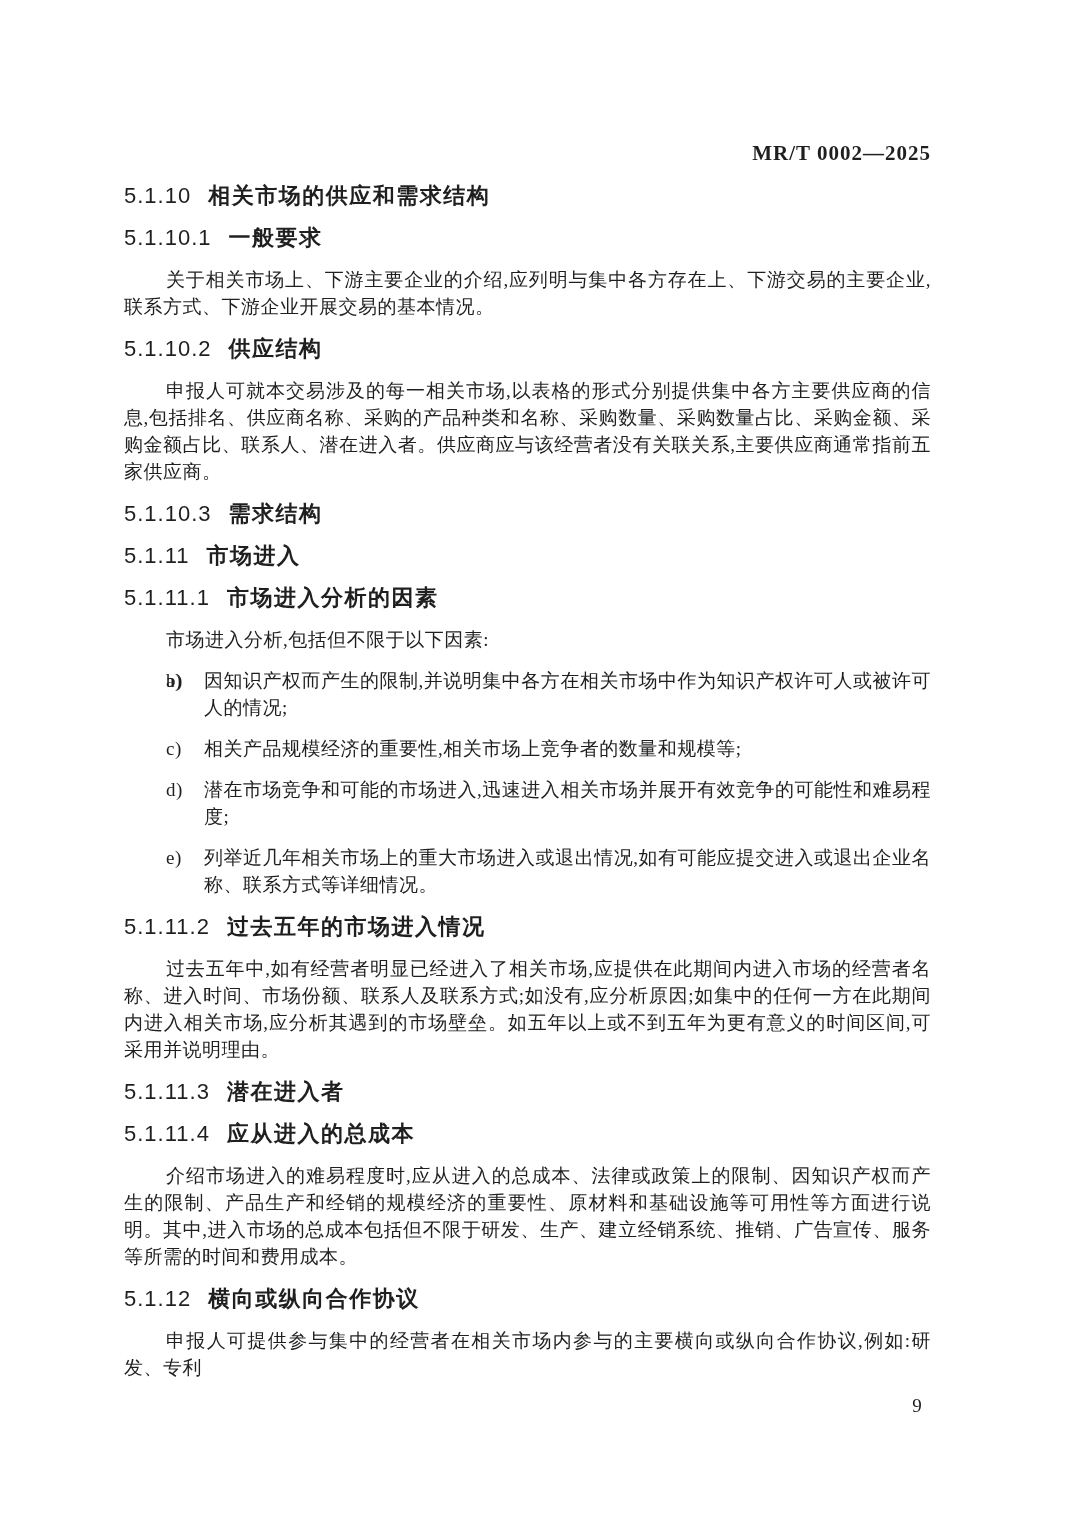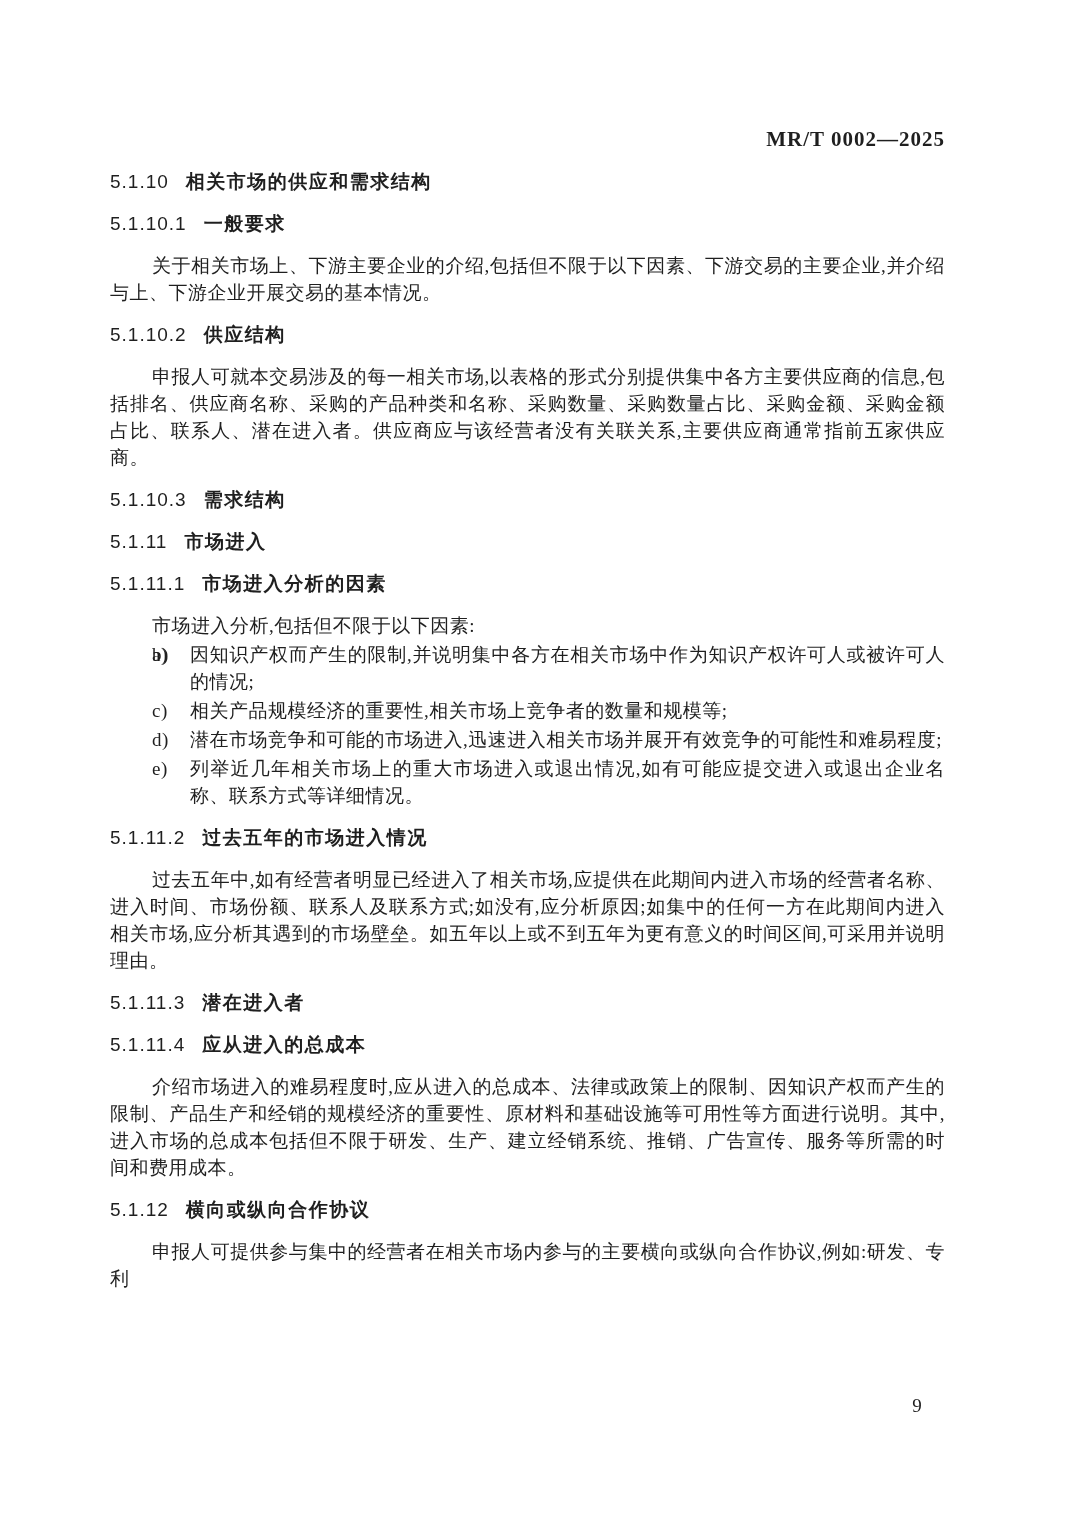--- a/index.html
+++ b/index.html
@@ -12,42 +12,42 @@
     font-family: "Liberation Serif", "DejaVu Serif", serif;
     overflow: hidden;
   }
   .doc {
     position: absolute;
     left: 110px;
     top: 126px;
     width: 835px;
   }
   .block {
-    margin: 0;
+    margin: 14px;
     font-size: 19px;
     line-height: 27px;
     text-align: justify;
     letter-spacing: 0.5px;
   }
   .block + .block { margin-top: 15px; }
 
   .doc-header {
     text-align: right;
     font-weight: 700;
     font-size: 21px;
     letter-spacing: 1px;
   }
 
   .para { text-indent: 42px; }
   .para.no-indent { text-indent: 0; }
 
   .heading {
     font-family: "Liberation Sans", "DejaVu Sans", sans-serif;
     text-align: left;
-    font-size: 19px;
+    font-size: 22px;
   }
   .heading .num {
     font-weight: 400;
     letter-spacing: 1px;
     margin-right: 17px;
   }
   .heading .ttl { font-weight: 700; letter-spacing: 1.5px; }
 
   .list-item {
     position: relative;
@@ -78,21 +78,21 @@
 
   <header class="block doc-header">
     <span>MR/T 0002—2025</span>
   </header>
 
 
   <h3 class="block heading"><span class="num">5.1.10</span><span class="ttl">相关市场的供应和需求结构</span></h3>
 
   <h3 class="block heading"><span class="num">5.1.10.1</span><span class="ttl">一般要求</span></h3>
 
-  <p class="block para">关于相关市场上、下游主要企业的介绍,包括但不限于以下因素、下游交易的主要企业,并介绍与上、下游企业开展交易的基本情况。</p>
+  <p class="block para">关于相关市场上、下游主要企业的介绍,应列明与集中各方存在上、下游交易的主要企业,联系方式、下游企业开展交易的基本情况。</p>
 
   <h3 class="block heading"><span class="num">5.1.10.2</span><span class="ttl">供应结构</span></h3>
 
   <p class="block para">申报人可就本交易涉及的每一相关市场,以表格的形式分别提供集中各方主要供应商的信息,包括排名、供应商名称、采购的产品种类和名称、采购数量、采购数量占比、采购金额、采购金额占比、联系人、潜在进入者。供应商应与该经营者没有关联关系,主要供应商通常指前五家供应商。</p>
 
   <h3 class="block heading"><span class="num">5.1.10.3</span><span class="ttl">需求结构</span></h3>
 
 
   <h3 class="block heading"><span class="num">5.1.11</span><span class="ttl">市场进入</span></h3>
 

